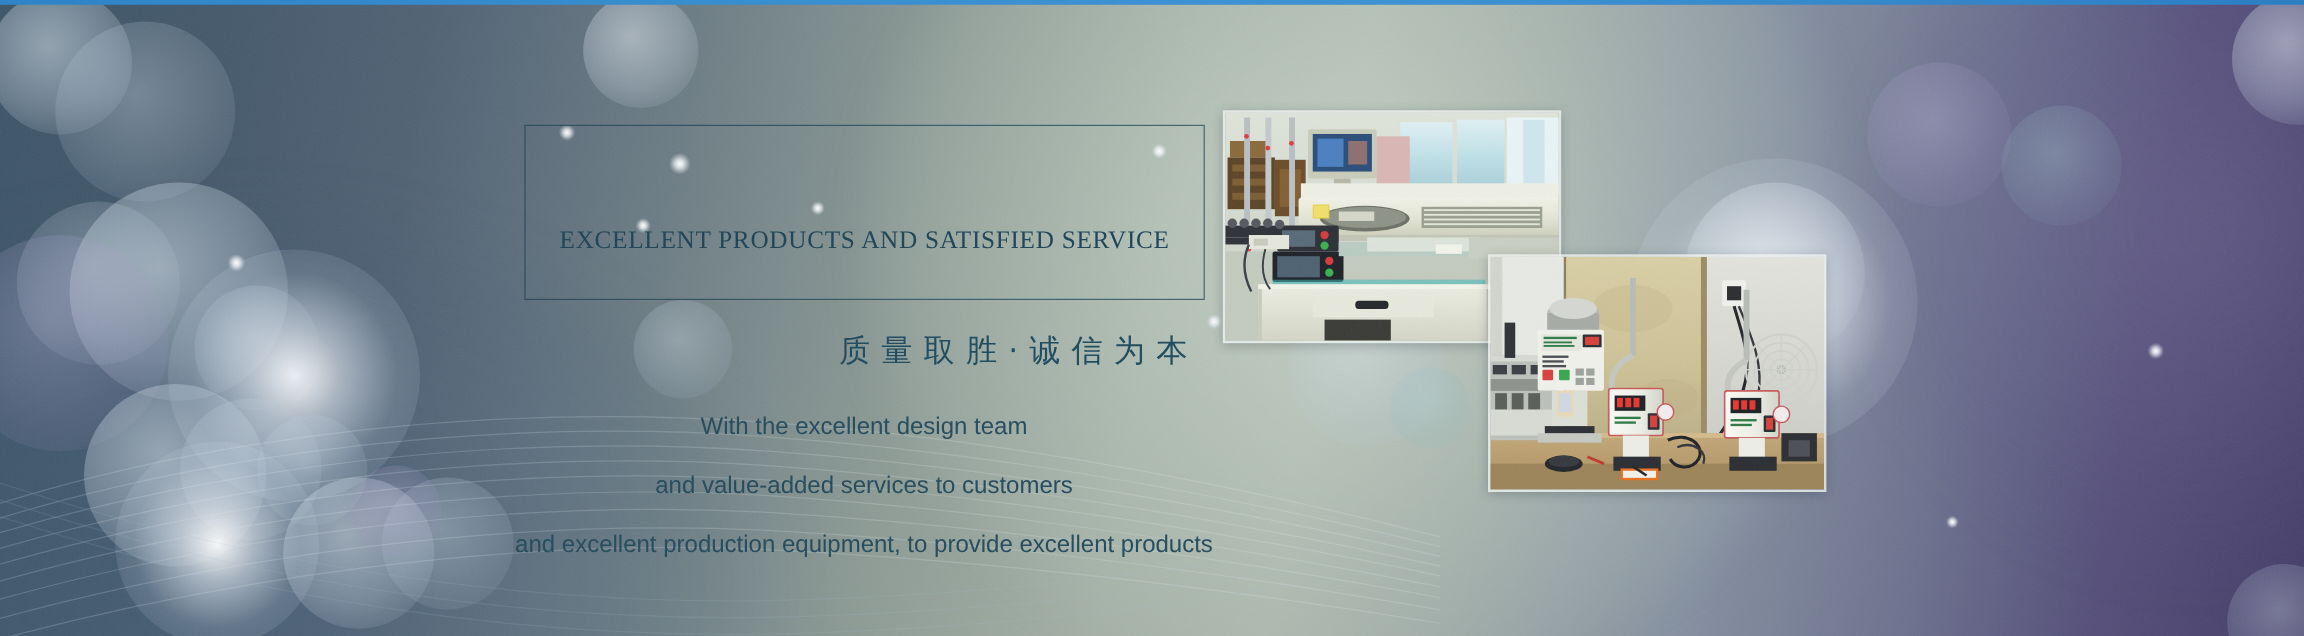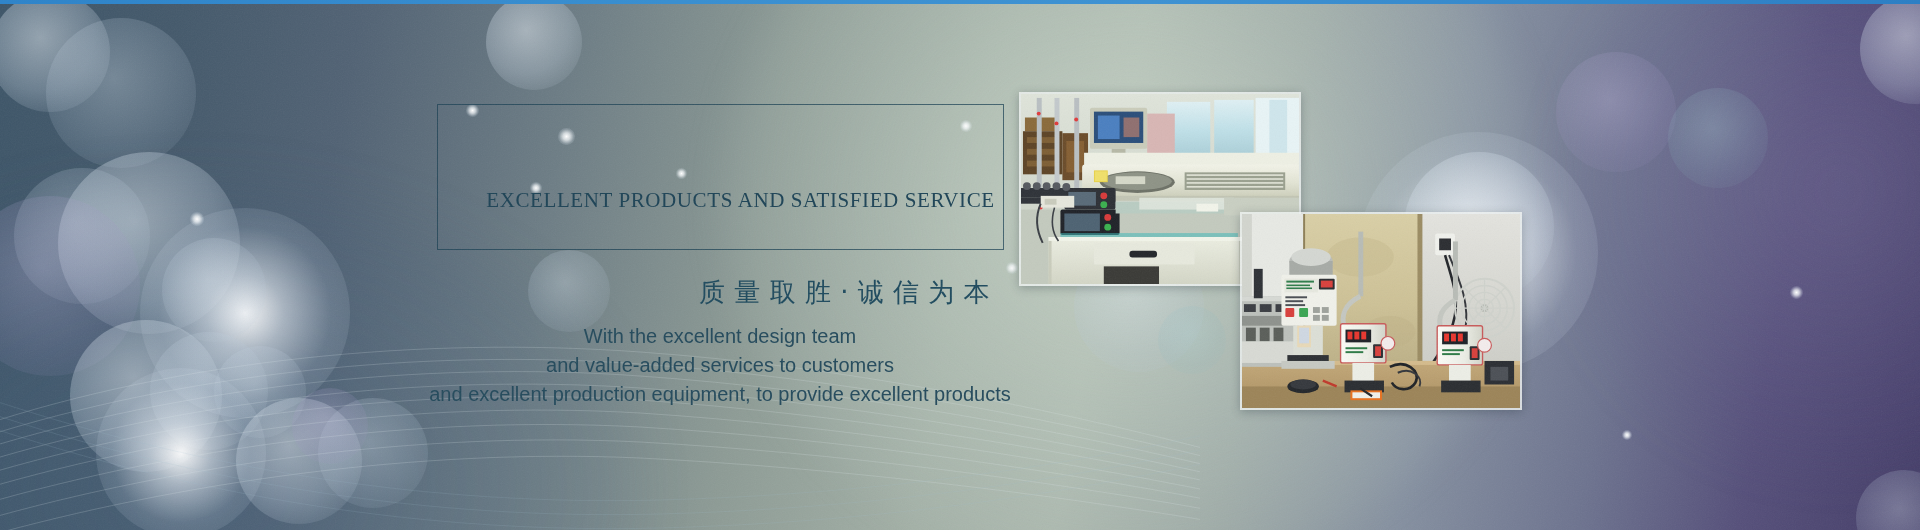--- a/index.html
+++ b/index.html
@@ -129,21 +129,20 @@
     position: absolute;
     left: 437px; top: 188px;
     width: 567px;
     text-align: center;
     font-family: "Liberation Serif", "DejaVu Serif", serif;
     font-size: 21px;
     letter-spacing: 0.6px;
     color: #1d4356;
     white-space: nowrap;
     z-index: 14;
-    padding-left: 20px;
   }
 
   
   #slogan {
     position: absolute;
     left: 423px; top: 275px;
     width: 567px;
     text-align: right;
     font-family: "DejaVu Sans", "Liberation Sans", sans-serif;
     font-size: 26px;
@@ -158,21 +157,21 @@
     position: absolute;
     left: 330px; top: 322px;
     width: 780px;
     text-align: center;
     font-family: "Liberation Sans", sans-serif;
     font-size: 20px;
     line-height: 29px;
     color: #244a5c;
     z-index: 14;
   }
-  #paragraph .pline { display: block; white-space: nowrap; }
+  #paragraph .pline { display: block; white-space: nowrap; margin-top: 20px; }
 
   
   .photo {
     position: absolute;
     overflow: hidden;
     border: 2px solid rgba(238,242,240,0.82);
     box-sizing: border-box;
     box-shadow: 0 2px 9px rgba(30,42,54,0.30);
     z-index: 20;
   }

